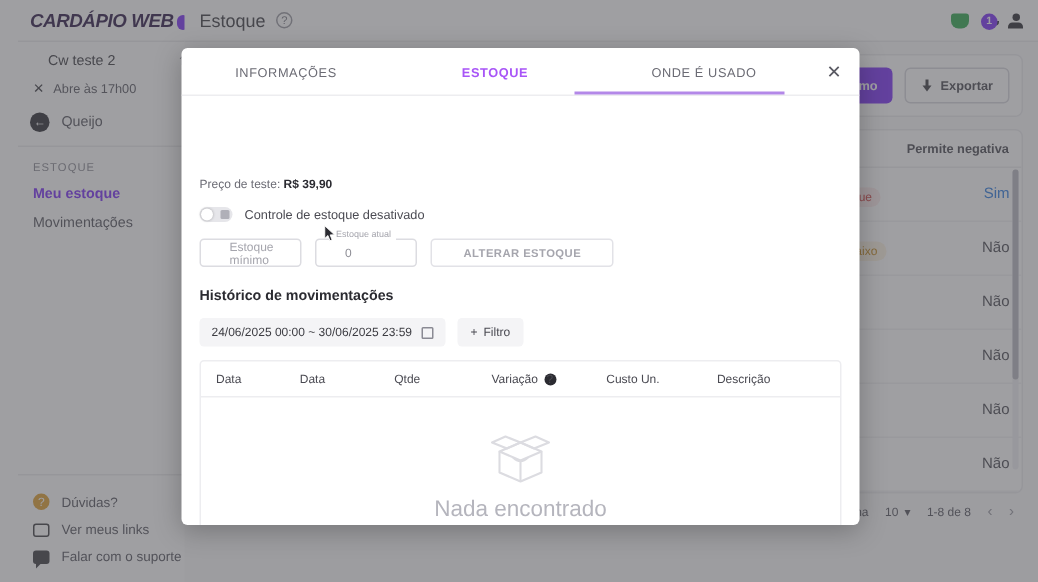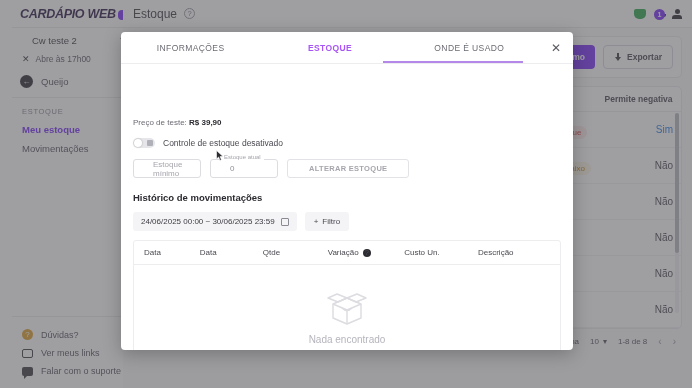--- a/index.html
+++ b/index.html
@@ -176,21 +176,21 @@
                 height: 128px; display: flex; flex-direction: column; }
   .ht-head { display: flex; padding: 7px 10px; border-bottom: 1px solid #ededf0; }
   .ht-head span { font-size: 8px; color: #4a4a52; }
   .hc1 { width: 62px; } .hc2 { width: 70px; } .hc3 { width: 72px; }
   .hc4 { width: 85px; display: flex; align-items: center; gap: 4px; }
   .hc5 { width: 82px; } .hc6 { width: 80px; }
   .help-dot { width: 8px; height: 8px; border-radius: 50%; background: #2b2b31;
               color: #fff; font-size: 6px; display: flex; align-items: center; justify-content: center; }
   .empty { flex: 1; display: flex; flex-direction: column; align-items: center;
            justify-content: center; gap: 6px; }
-  .empty-text { font-size: 10px; color: #b5b5bd; }
+  .empty-text { font-size: 15px; color: #b5b5bd; }
 </style>
 </head>
 <body>
 
 <div id="app">
 
   <div class="sidebar">
     <div class="brand">
       <span class="brand-text">CARDÁPIO WEB</span>
       <span class="brand-dot"></span>

